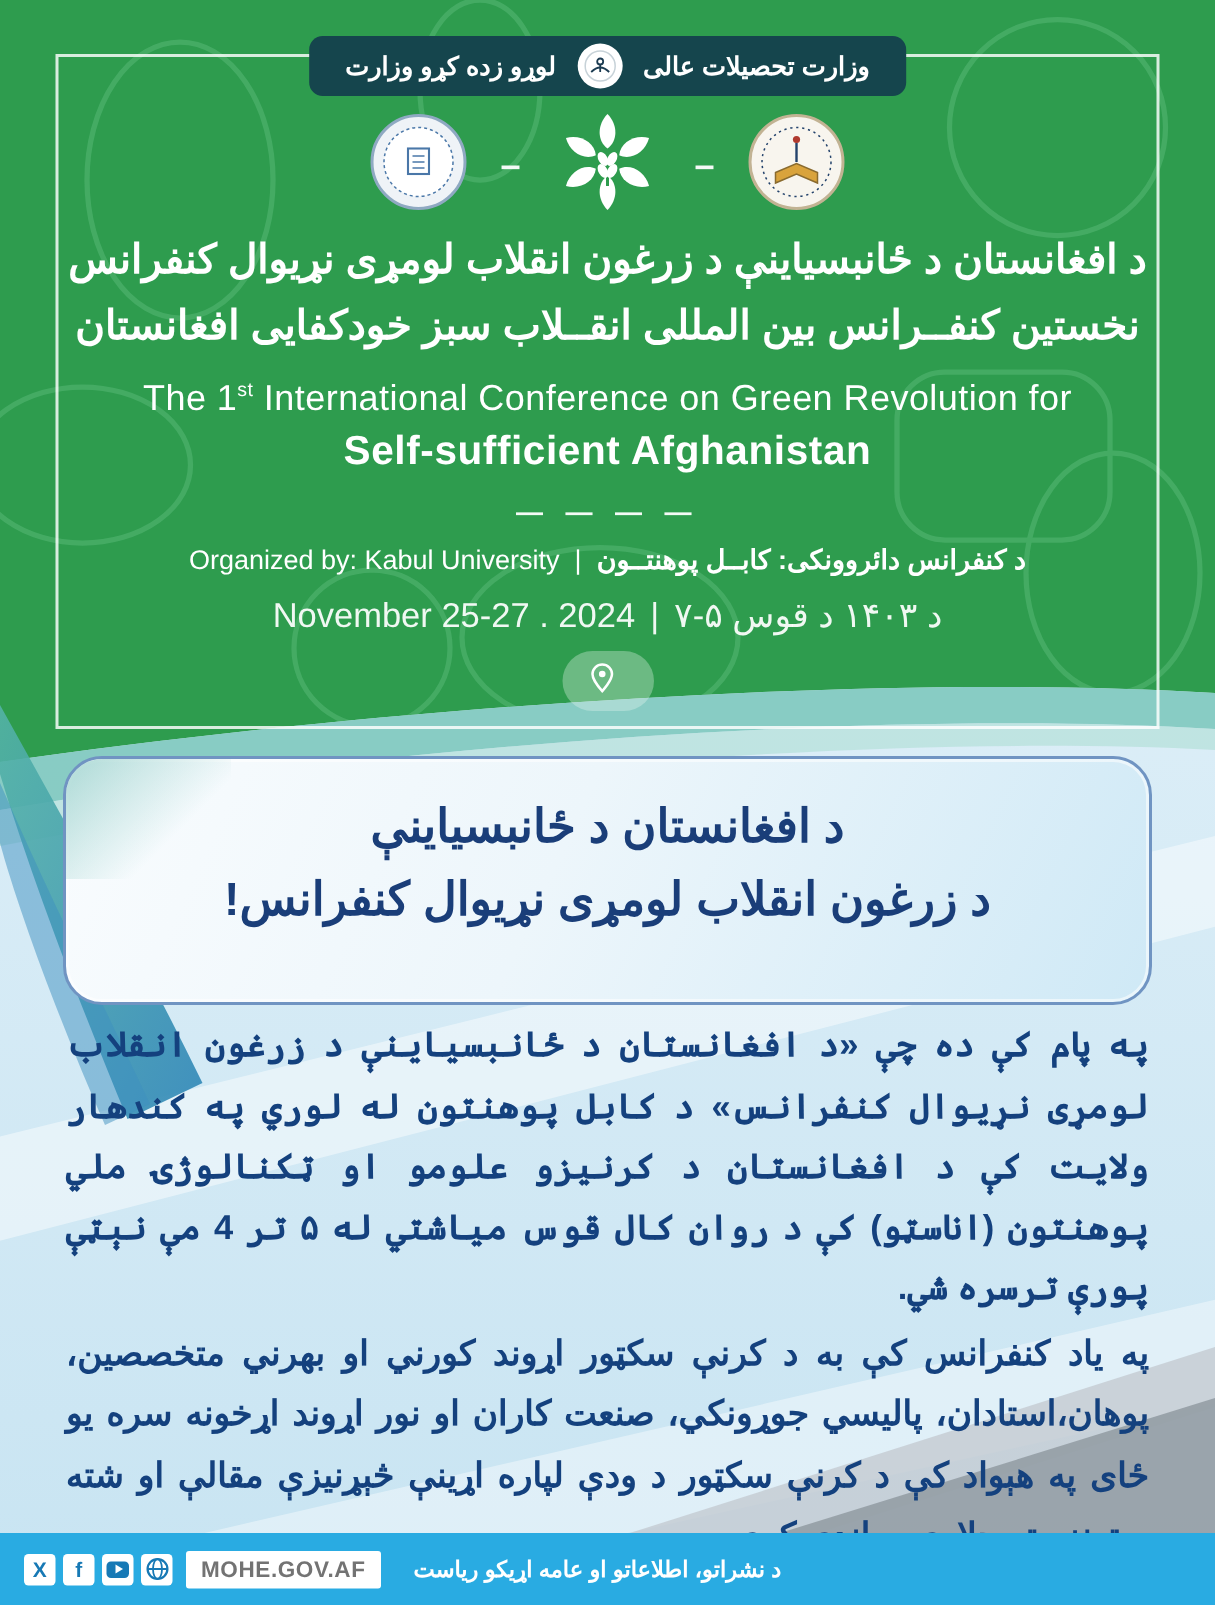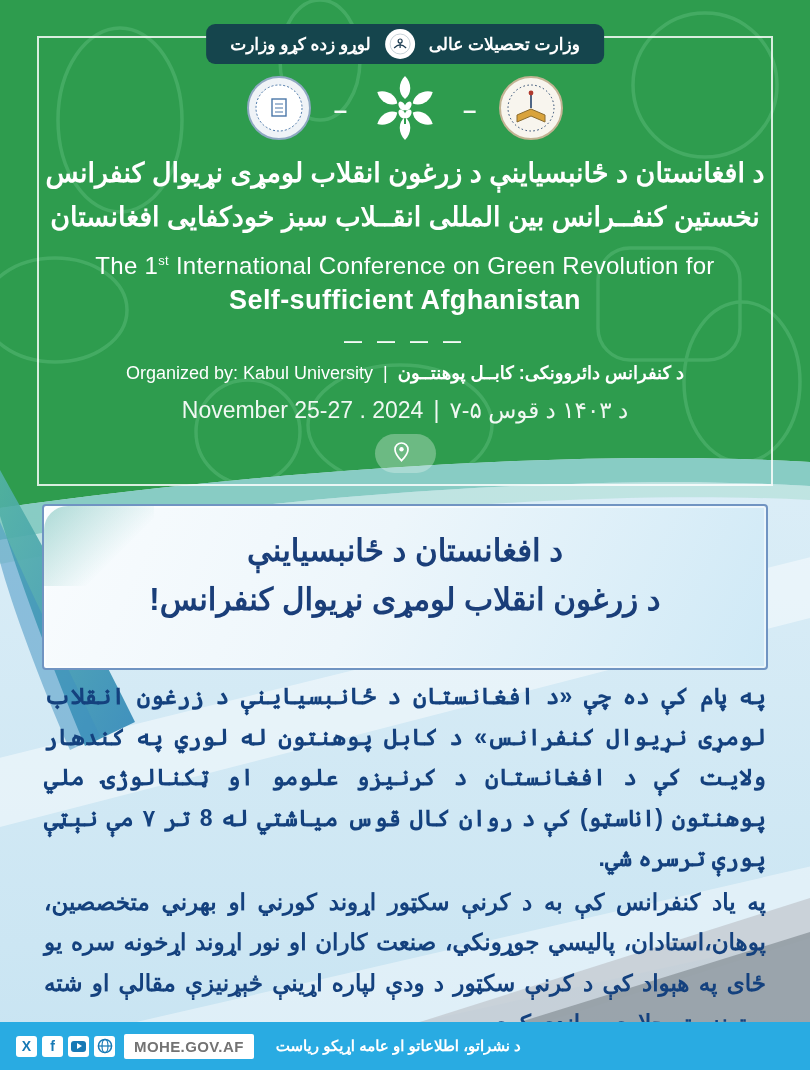--- a/index.html
+++ b/index.html
@@ -28,21 +28,21 @@
   .en2{top:285px;left:20px;right:20px;text-align:center;color:#fff;font-size:27px;font-weight:700;letter-spacing:.4px;}
   .dashes{top:331px;left:0;right:0;text-align:center;color:rgba(255,255,255,.95);font-size:18px;font-weight:700;letter-spacing:5px;}
   .org{top:362px;left:0;right:0;display:flex;justify-content:center;align-items:center;gap:10px;color:#fff;font-size:18px;}
   .org .ps{font-weight:700;}
   .date{top:397px;left:0;right:0;display:flex;justify-content:center;align-items:center;gap:10px;color:rgba(255,255,255,.93);font-size:23px;}
   
   .loc-wrap{top:434px;left:0;right:0;display:flex;justify-content:center;}
   .loc-pill{display:flex;align-items:center;gap:12px;background:rgba(238,248,243,.32);
     border-radius:999px;padding:8px 26px 8px 18px;color:#fff;font-size:14.5px;}
   
-  .card{left:42px;top:504px;width:722px;height:162px;border:2px solid #7094C2;border-radius:4px;
+  .card{left:42px;top:504px;width:722px;height:162px;border:2px solid #7094C2;border-radius:26px;
     background:linear-gradient(115deg,#F9FCFE 0%,#EDF6FB 45%,#CFE9F6 100%);
     box-shadow:inset 0 0 0 2px rgba(255,255,255,.55);}
   .card::before{content:"";position:absolute;left:0;top:0;width:110px;height:80px;
     border-top-left-radius:24px;background:linear-gradient(135deg,rgba(79,176,165,.45),rgba(79,176,165,0) 65%);}
   .card-h{margin-top:15px;text-align:center;color:#1A3E79;font-size:31px;font-weight:700;line-height:55px;direction:rtl;}
   
   .body-text{top:676px;left:44px;width:722px;direction:rtl;text-align:justify;
     color:#14417E;font-size:23px;font-weight:700;line-height:40.5px;}
   .body-text p{margin:0 0 3px 0;}
   
@@ -188,21 +188,21 @@
       </span>
     </div>
   </div>
 
   <div class="layer card">
     <div class="card-h" style="margin-top:17px;">د افغانستان د ځانبسیاینې</div>
     <div class="card-h" style="margin-top:-6px;">د زرغون انقلاب لومړی نړیوال کنفرانس!</div>
   </div>
 
   <div class="layer body-text" lang="ps">
-    <p>په پام کې ده چې «د افغانستان د ځانبسیاینې د زرغون انقلاب لومړی نړیوال کنفرانس» د کابل پوهنتون له لوري په کندهار ولایت کې د افغانستان د کرنیزو علومو او ټکنالوژۍ ملي پوهنتون (اناسټو) کې د روان کال قوس میاشتي له 8 تر ۷ مې نېټې پورې ترسره شي.</p>
+    <p>په پام کې ده چې «د افغانستان د ځانبسیاینې د زرغون انقلاب لومړی نړیوال کنفرانس» د کابل پوهنتون له لوري په کندهار ولایت کې د افغانستان د کرنیزو علومو او ټکنالوژۍ ملي پوهنتون (اناسټو) کې د روان کال قوس میاشتي له ۵ تر 4 مې نېټې پورې ترسره شي.</p>
     <p>په یاد کنفرانس کې به د کرنې سکټور اړوند کورني او بهرني متخصصین، پوهان،استادان، پالیسي جوړونکي، صنعت کاران او نور اړوند اړخونه سره یو ځای په هېواد کې د کرنې سکټور د ودې لپاره اړینې څېړنیزې مقالې او شته ستونزو ته حلارې وړاندې کړي.</p>
   </div>
 
   <div class="layer footer">
     <span class="sq">
         <span class="glyph">X</span>
       </span>
     <span class="sq">
         <span class="glyph">f</span>
       </span>

